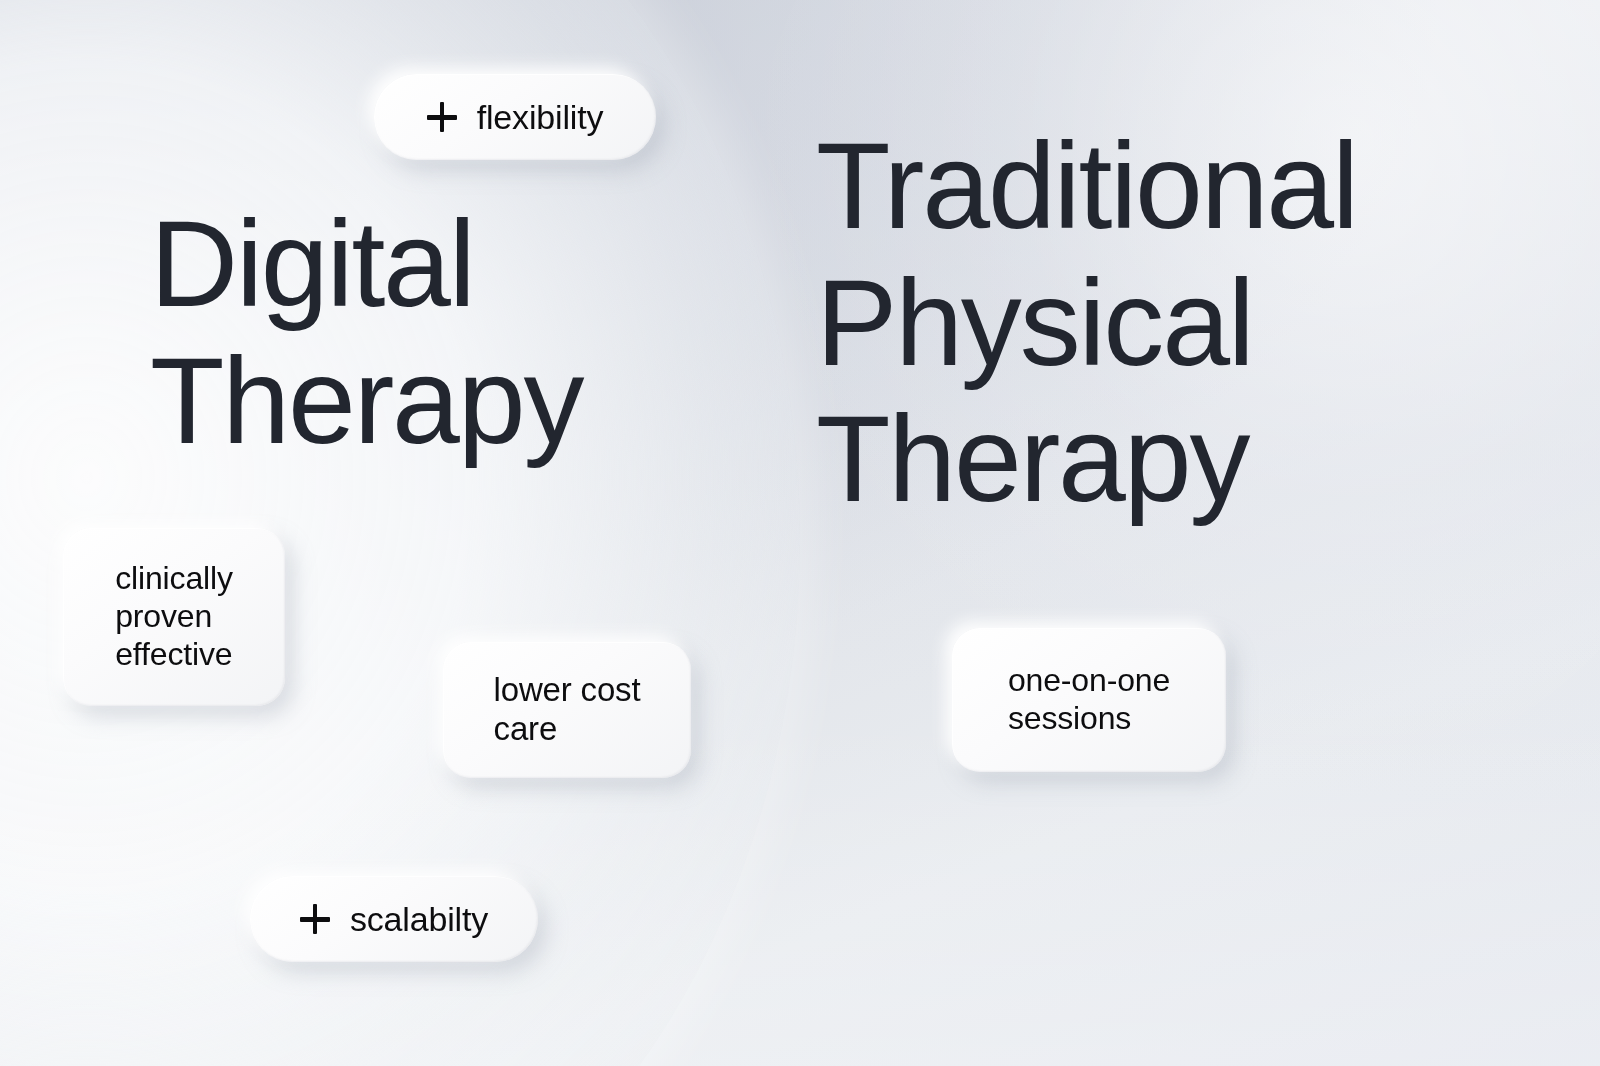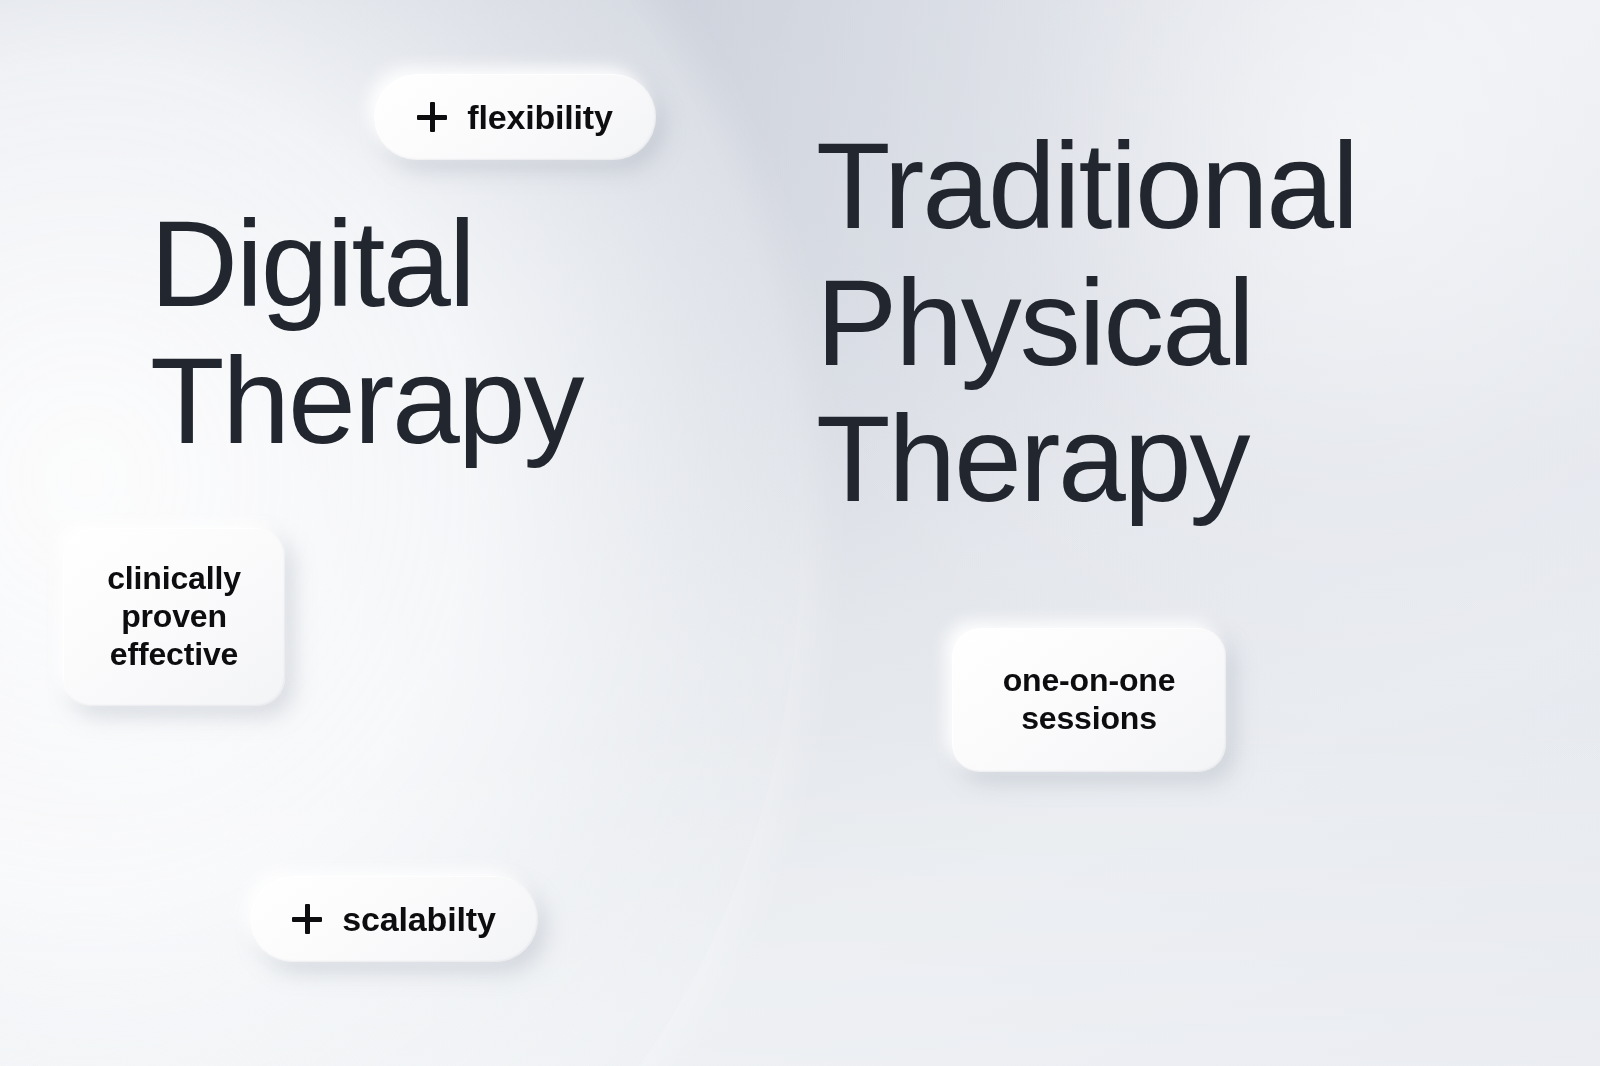--- a/index.html
+++ b/index.html
@@ -93,24 +93,24 @@
 
   
   .chip {
     position: absolute;
     display: flex;
     align-items: center;
     justify-content: center;
     gap: 20px;
     box-sizing: border-box;
     color: #0d0d0f;
-    font-weight: 700;
+    font-weight: 400;
     letter-spacing: -0.005em;
     line-height: 1.18;
-    text-align: center;
+    text-align: left;
     background:
       linear-gradient(145deg, #ffffff 0%, #fbfbfc 42%, #f3f4f6 100%);
     box-shadow:
       -7px -7px 16px rgba(255,255,255,0.95),
       8px 10px 22px rgba(150,157,172,0.34),
       inset 1px 1px 1px rgba(255,255,255,0.9),
       inset -1px -1px 2px rgba(160,166,180,0.14);
   }
   .chip .chip-label { white-space: pre-line; }
 
@@ -178,20 +178,24 @@
     <span class="plus-icon"></span>
     <span class="chip-label">flexibility</span>
   </div>
 
   <div class="chip" id="chip-clinically">
     <span class="chip-label">clinically
 proven
 effective</span>
   </div>
 
+  <div class="chip" id="chip-lower-cost">
+    <span class="chip-label">lower cost
+care</span>
+  </div>
 
   <div class="chip" id="chip-one-on-one">
     <span class="chip-label">one-on-one
 sessions</span>
   </div>
 
   <div class="chip" id="chip-scalabilty">
     <span class="plus-icon"></span>
     <span class="chip-label">scalabilty</span>
   </div>

